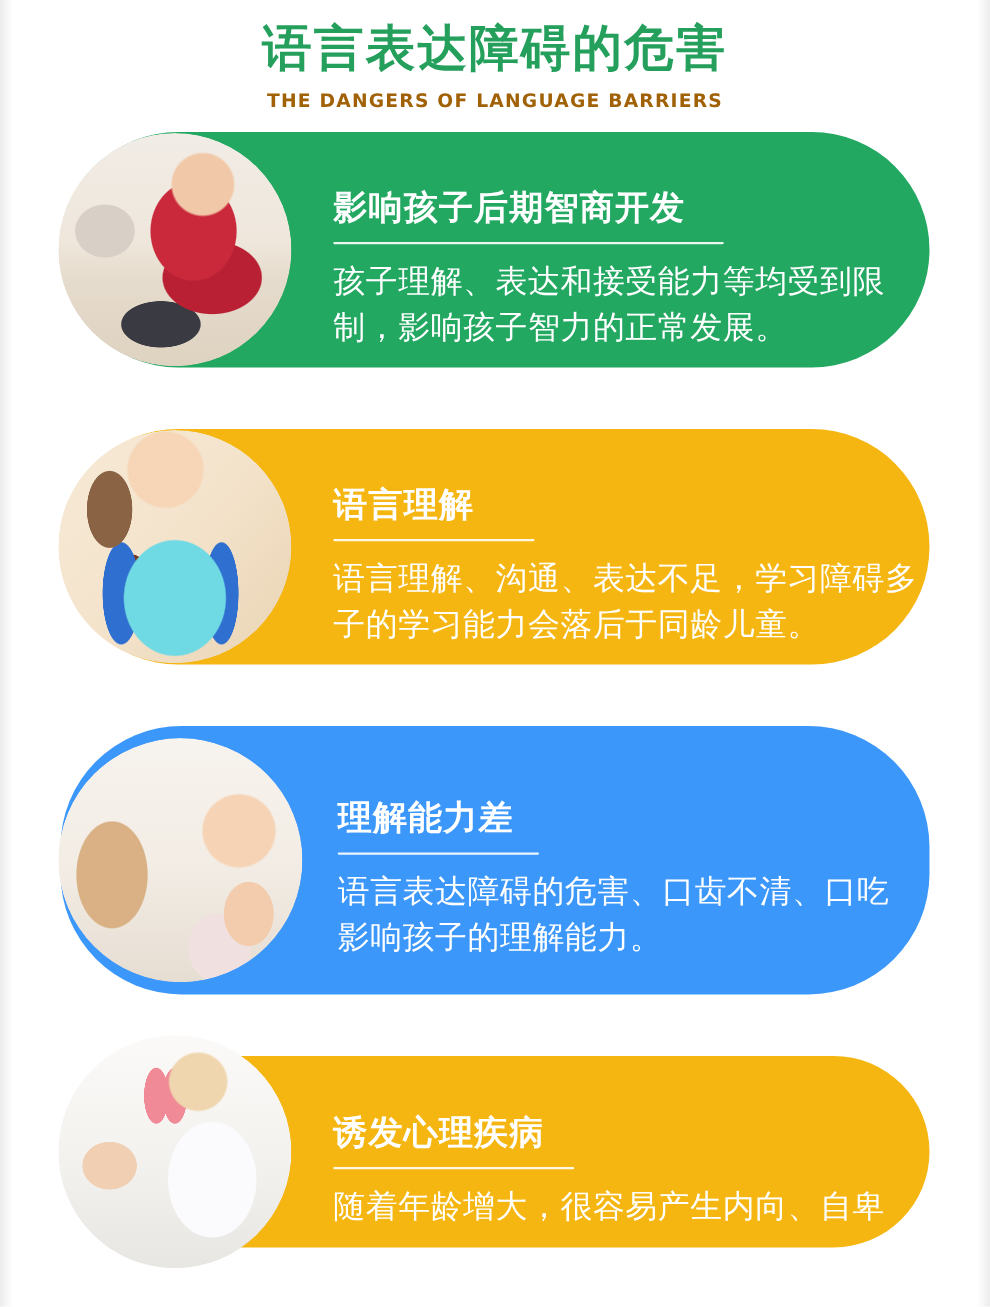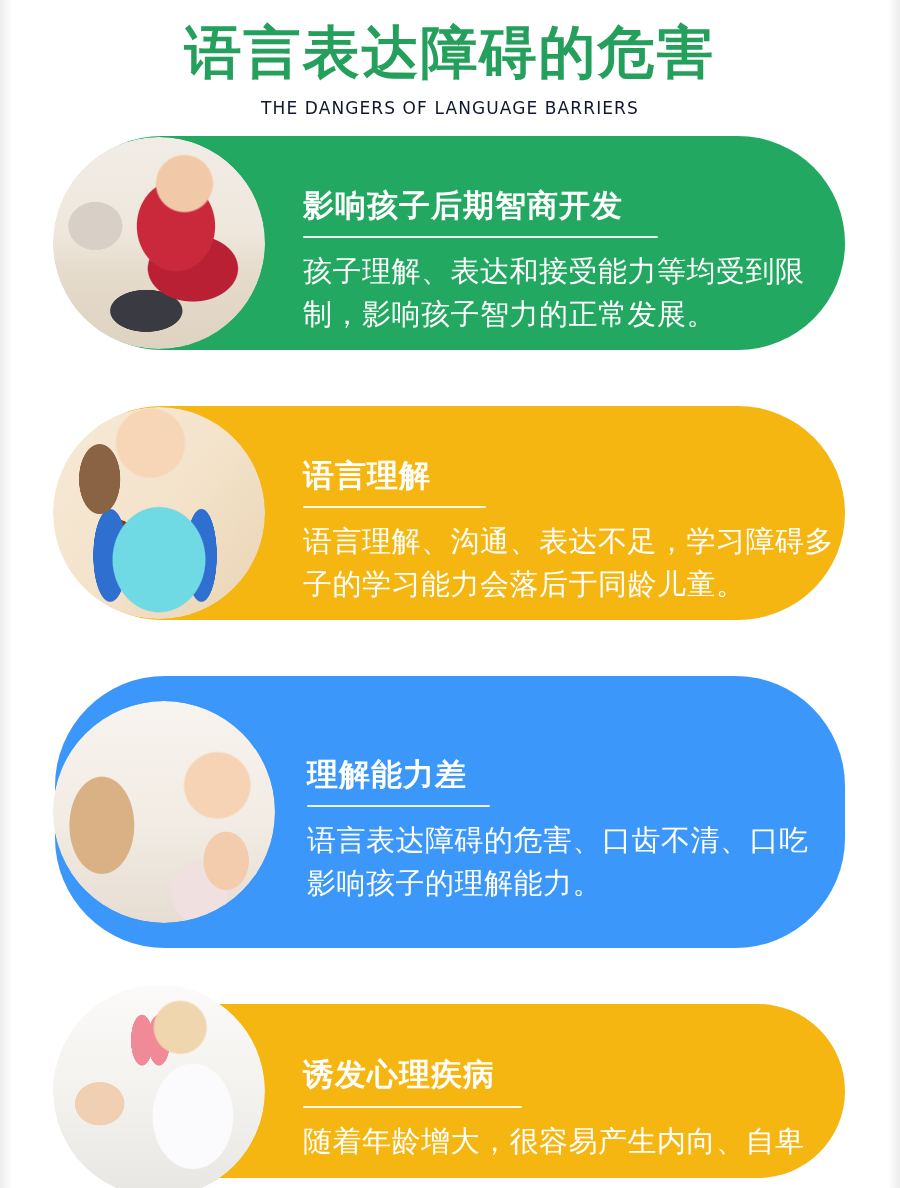--- a/index.html
+++ b/index.html
@@ -38,32 +38,32 @@
     height: 1188px;
     background: #ffffff;
   }
 
   
   .header {
     text-align: center;
     padding-top: 14px;
   }
   .header-title {
-    font-size: 57px;
+    font-size: 45px;
     font-weight: bold;
     color: #25a05c;
     letter-spacing: 2px;
     line-height: 1.35;
   }
   .header-subtitle {
     margin-top: 7px;
     font-size: 17px;
-    color: #0f172a;
+    color: #a16207;
     letter-spacing: 1.1px;
-    font-weight: normal;
+    font-weight: bold;
     white-space: nowrap;
   }
 
   
   .cards {
     position: relative;
     margin-top: 18px;
   }
 
   .card {
@@ -72,21 +72,21 @@
     width: 790px;
     border-radius: 110px;
     display: flex;
     align-items: center;
   }
 
   .card + .card { margin-top: 56px; }
 
   .card-1 { height: 214px; background: #23a862; }
   .card-2 { height: 214px; background: #f5b611; margin-top: 57px; }
-  .card-3 { height: 272px; background: #3c97fb; margin-top: 60px; }
+  .card-3 { height: 244px; background: #3c97fb; margin-top: 60px; }
   .card-4 { height: 174px; background: #f5b611; margin-top: 56px; }
 
   
   .card-photo {
     position: absolute;
     left: -2px;
     top: 50%;
     transform: translateY(-50%);
     width: 212px;
     height: 212px;

